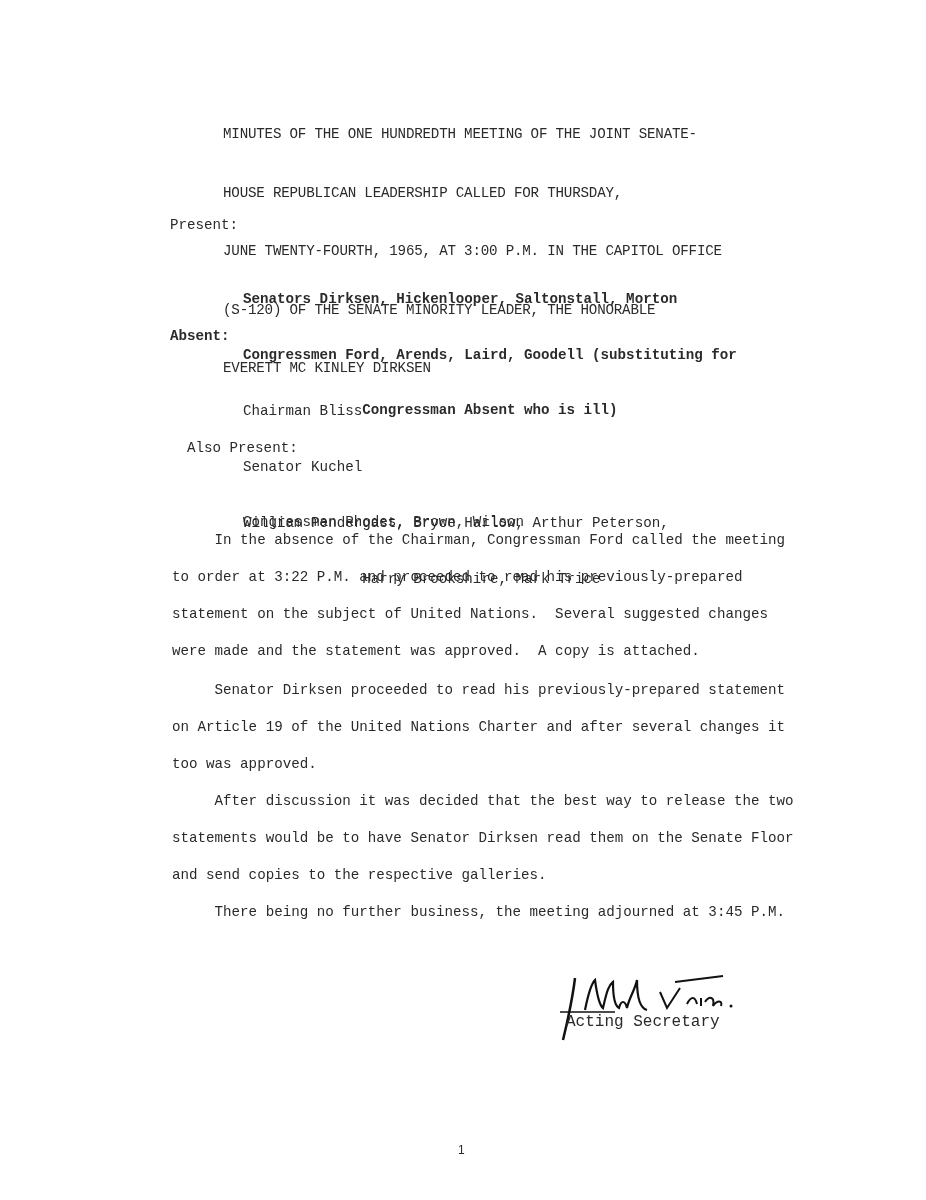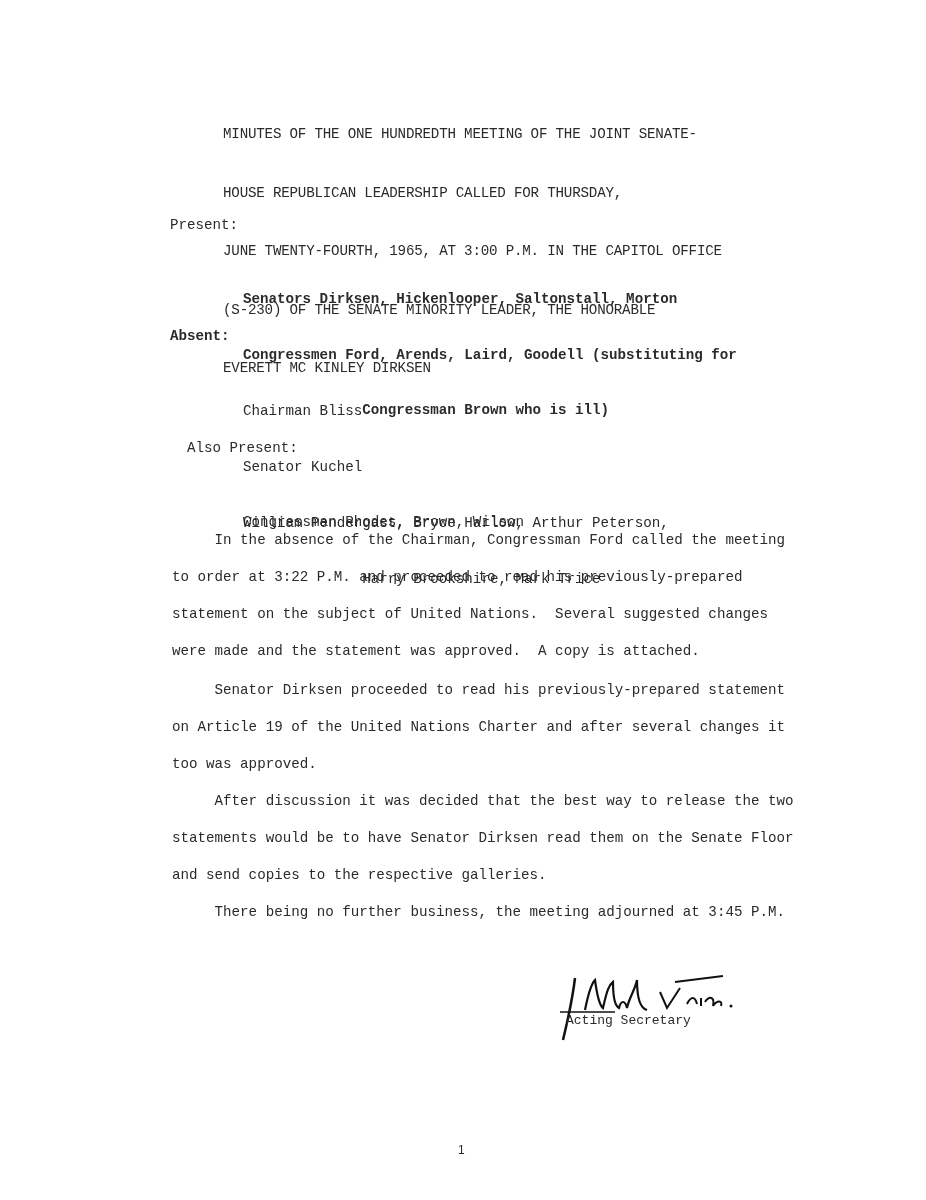--- a/index.html
+++ b/index.html
@@ -7,41 +7,41 @@
     width:926px; height:1200px; background:#ffffff; position:relative; overflow:hidden;
     font-family:"Liberation Mono", "DejaVu Sans Mono", monospace; color:#2a2a2a;
   }
   .page { position:absolute; left:0; top:0; width:926px; height:1180px; }
   .heading { position:absolute; left:223px; top:86px; font-size:14.2px; line-height:19.5px; letter-spacing:-0.2px; white-space:pre; }
   .label { position:absolute; left:170px; font-size:14.2px; white-space:pre; }
   .indent { position:absolute; left:243px; font-size:14.2px; line-height:18.5px; white-space:pre; }
   .para { position:absolute; left:172px; font-size:14.2px; line-height:37px; width:680px; }
   .para .line { display:block; white-space:pre; }
   .sig { position:absolute; left:555px; top:970px; width:200px; height:80px; }
-  .sig-title { position:absolute; left:566px; top:1013px; font-size:13px; white-space:pre; }
+  .sig-title { position:absolute; left:566px; top:1013px; font-size:16px; white-space:pre; }
   .pagenum { position:absolute; left:458px; top:1143px; font-family:"Liberation Sans", sans-serif; font-size:12px; }
 </style>
 </head>
 <body>
 
 <div class="page">
 
   <div class="heading">
     <div>MINUTES OF THE ONE HUNDREDTH MEETING OF THE JOINT SENATE-</div>
     <div>HOUSE REPUBLICAN LEADERSHIP CALLED FOR THURSDAY,</div>
     <div>JUNE TWENTY-FOURTH, 1965, AT 3:00 P.M. IN THE CAPITOL OFFICE</div>
-    <div>(S-230) OF THE SENATE MINORITY LEADER, THE HONORABLE</div>
+    <div>(S-120) OF THE SENATE MINORITY LEADER, THE HONORABLE</div>
     <div>EVERETT MC KINLEY DIRKSEN</div>
   </div>
 
   <div class="label" style="top:217px;">Present:</div>
   <div class="indent" style="top:253px;font-weight:bold;">
     <div>Senators Dirksen, Hickenlooper, Saltonstall, Morton</div>
     <div>Congressmen Ford, Arends, Laird, Goodell (substituting for</div>
-    <div>              Congressman Brown who is ill)</div>
+    <div>              Congressman Absent who is ill)</div>
   </div>
 
   <div class="label" style="top:328px;font-weight:bold;">Absent:</div>
   <div class="indent" style="top:365px;">
     <div>Chairman Bliss</div>
     <div>Senator Kuchel</div>
     <div>Congressman Rhodes, Brown, Wilson</div>
   </div>
 
   <div class="label" style="top:440px;margin-left:17px;">Also Present:</div>

